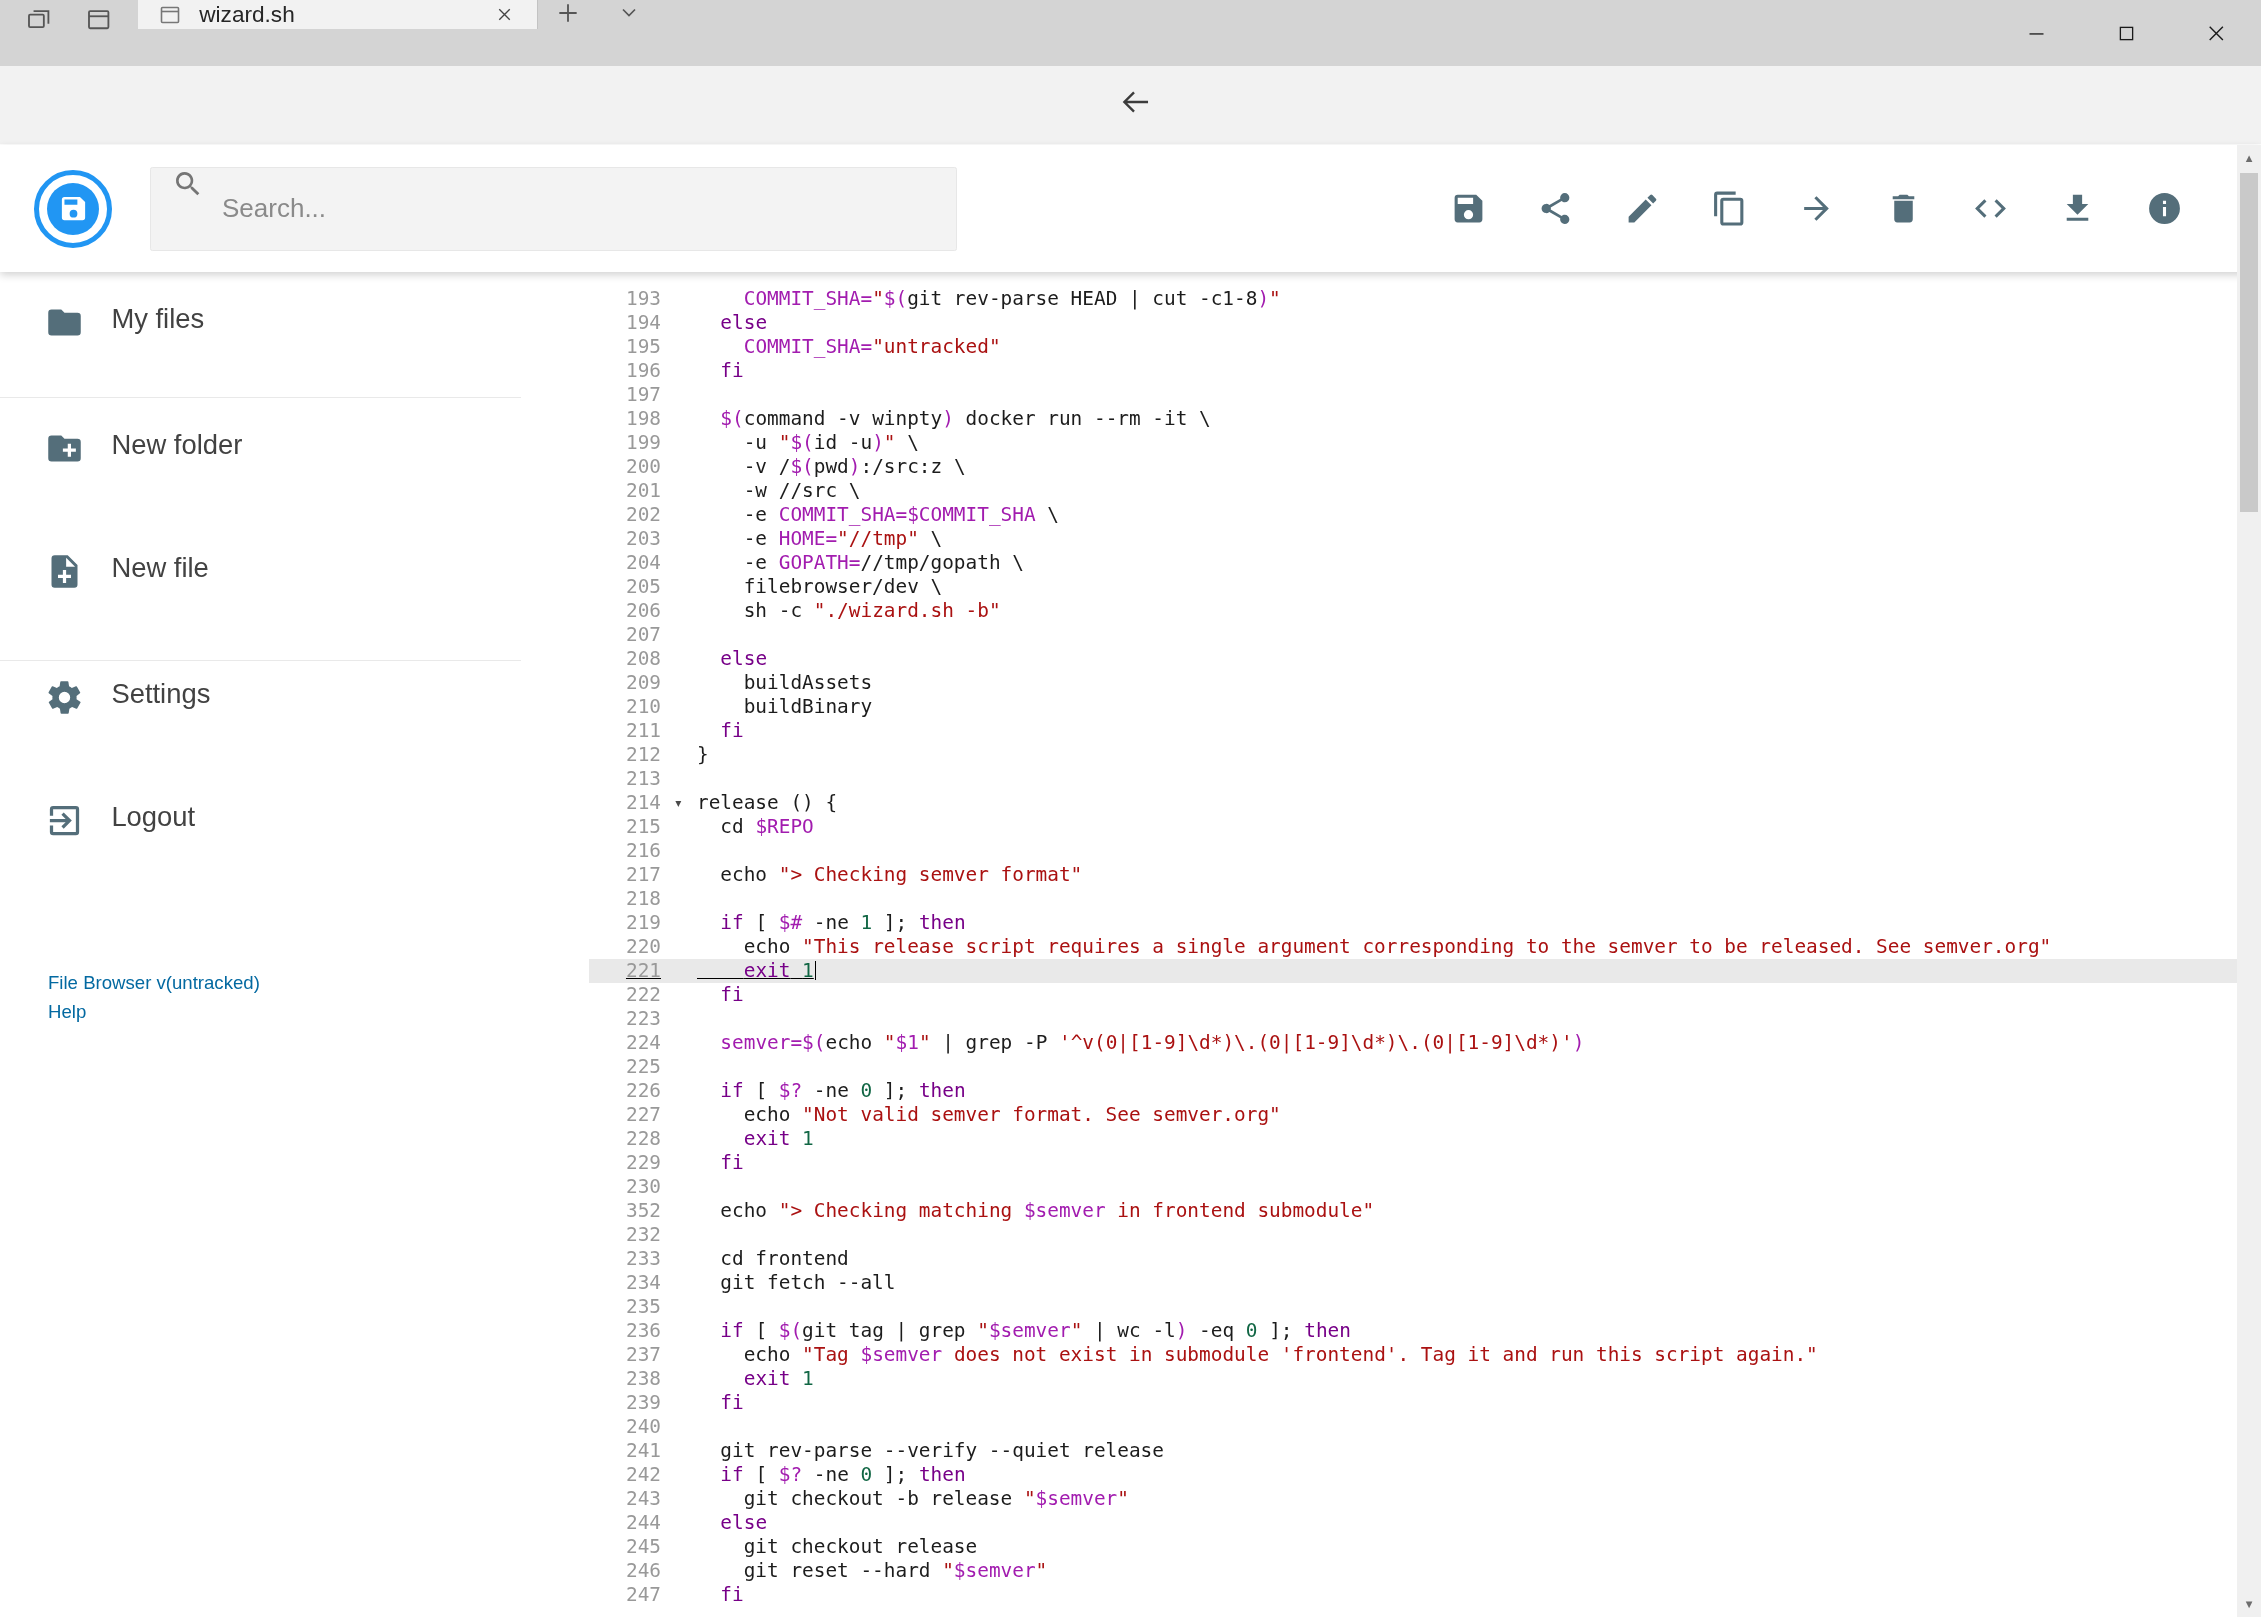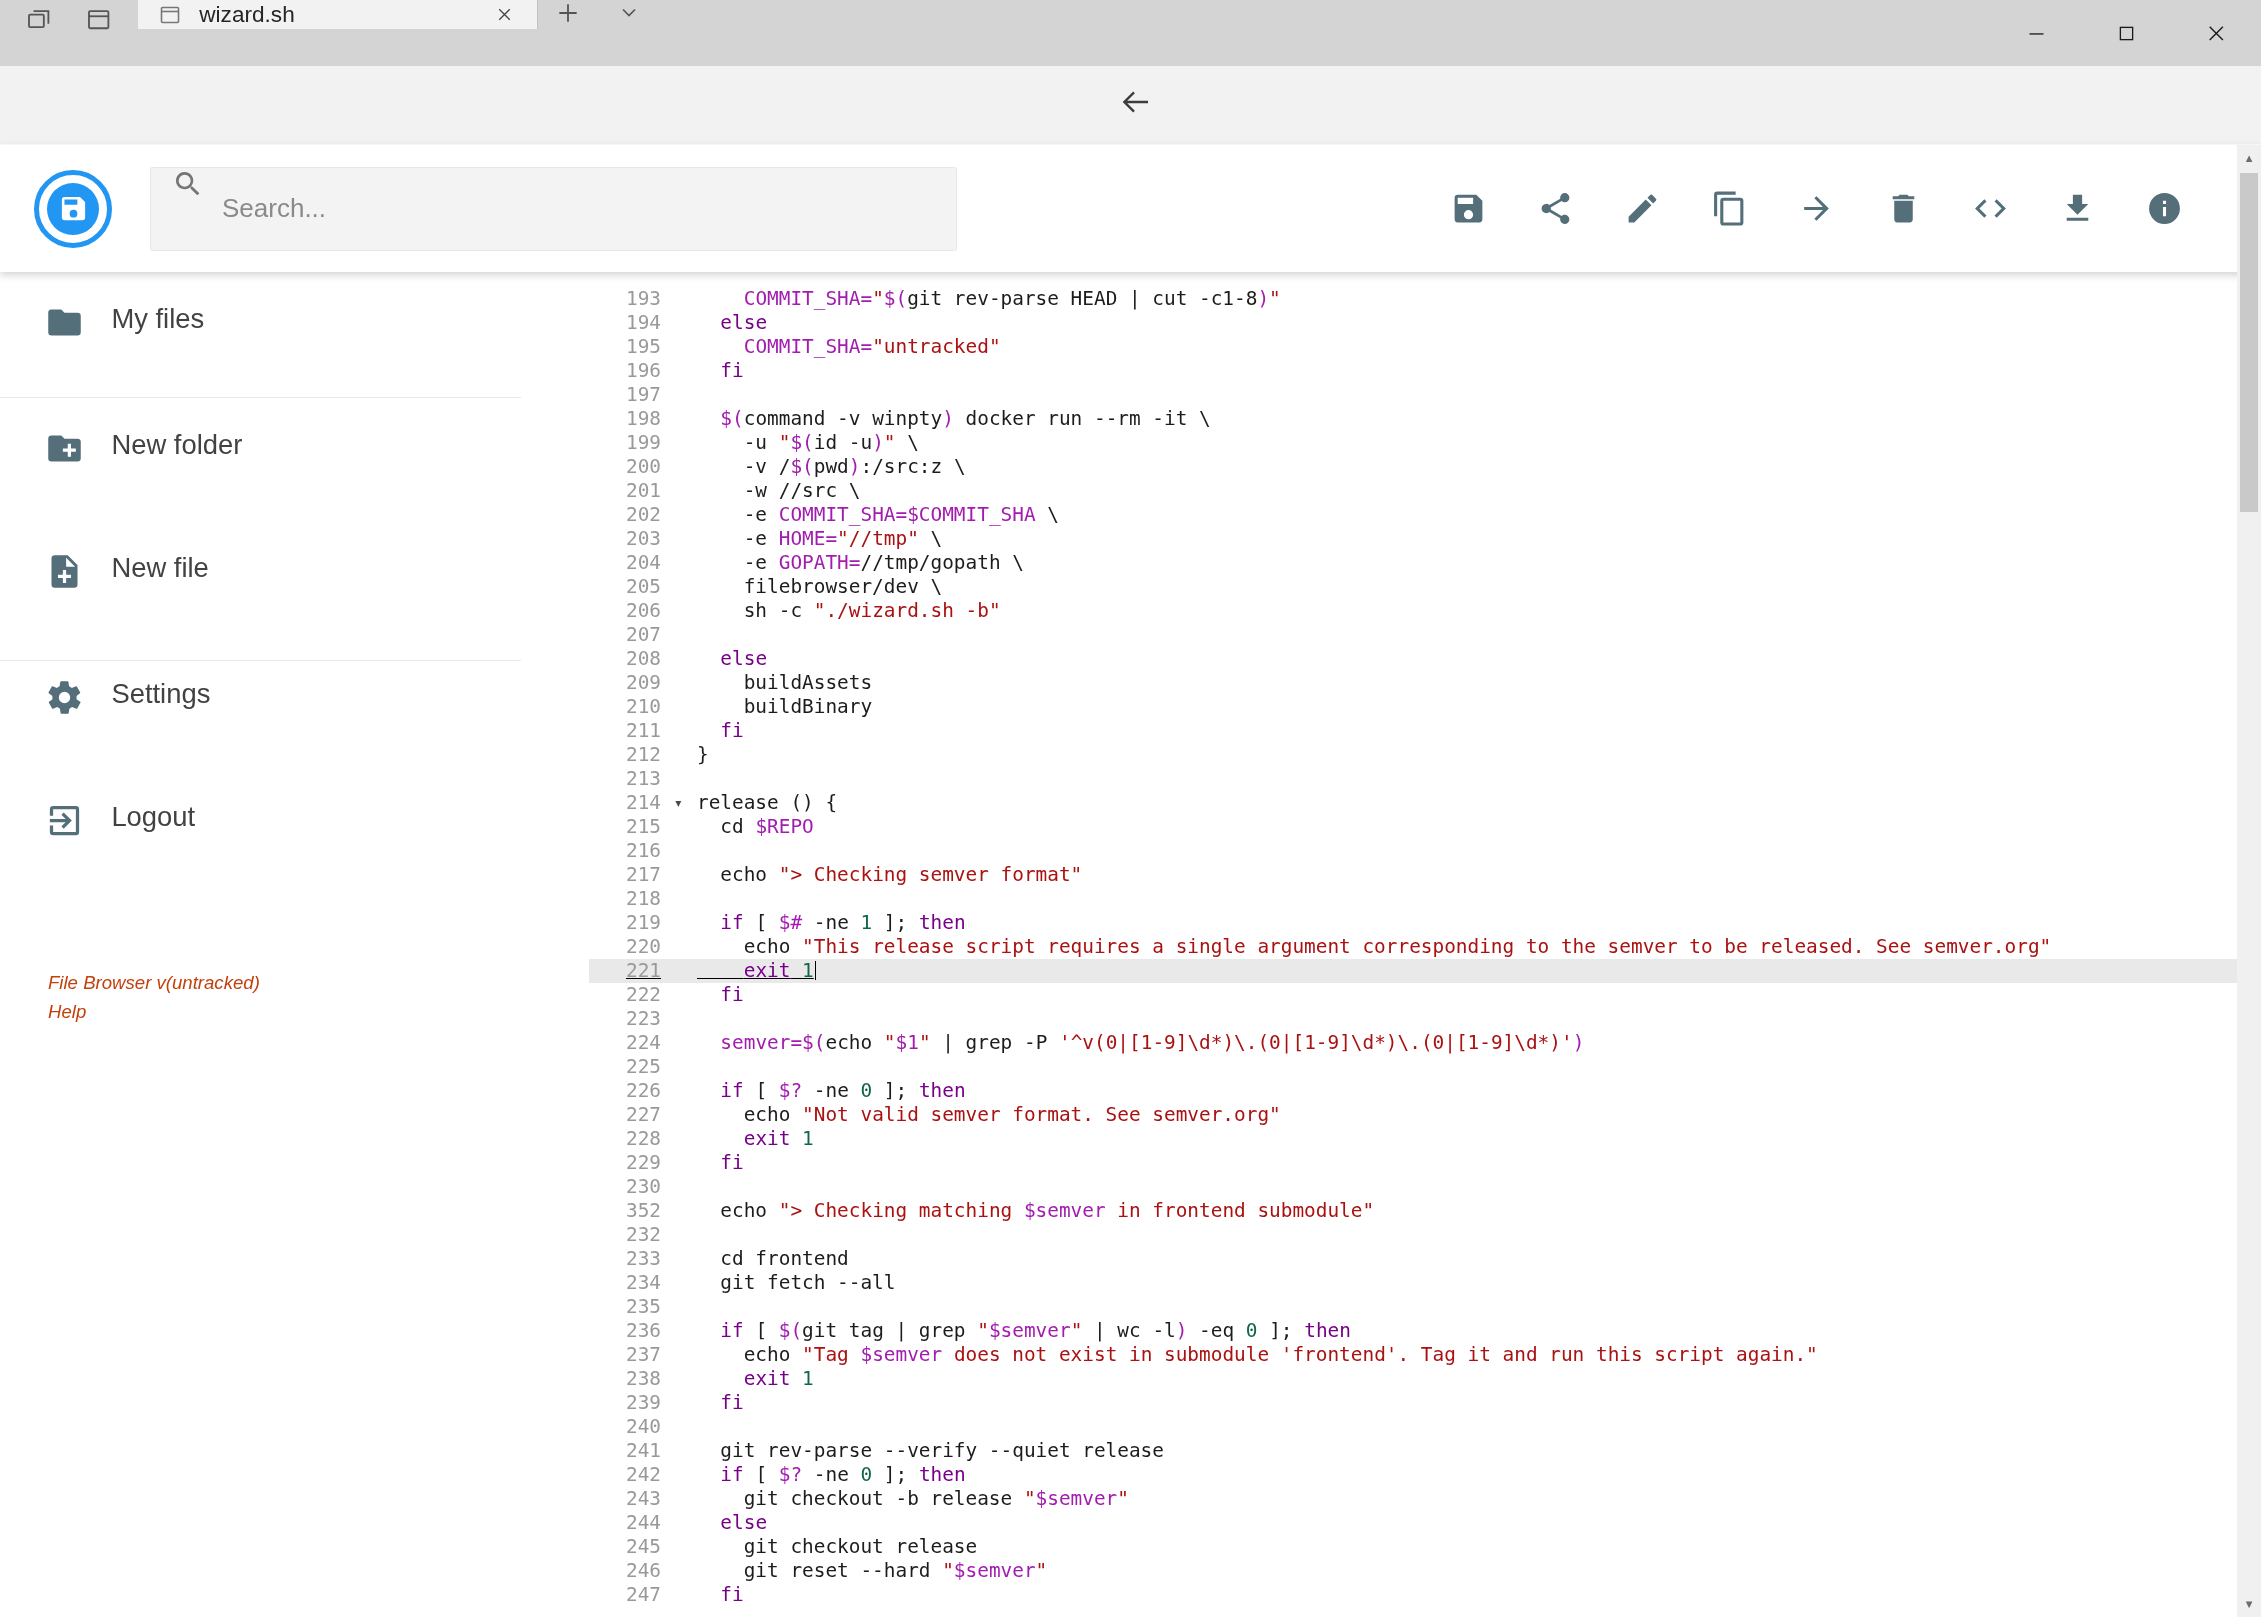--- a/index.html
+++ b/index.html
@@ -49,21 +49,21 @@
   .act-btn { width:37px; height:37px; display:flex; align-items:center; justify-content:center; }
 
   
   .sidebar { position:absolute; left:0; top:271px; width:521px; bottom:0; background:#fff; }
   .side-item { height:73px; display:flex; align-items:flex-start; gap:27.4px; padding-left:45px; cursor:pointer; }
   .side-item svg { width:39px; height:39px; flex:none; }
   .side-label { font-size:27.4px; color:#424242; }
   .divider { border-top:1.6px solid #e9e9e9; width:521px; }
   .mt39 { margin-top:31.5px; } .mt26 { margin-top:21px; } .mt62 { margin-top:50px; }
   .mt43 { margin-top:35px; } .mt21 { margin-top:17px; }
-  .side-footer { margin-top:94px; padding-left:48px; font-size:18.6px; color:#c2410c; line-height:29px;font-style:italic; }
+  .side-footer { margin-top:94px; padding-left:48px; font-size:18.6px; color:#0369a1; line-height:29px; }
   .side-footer .help { cursor:pointer; }
 
   
   .editor { position:absolute; left:589px; top:271px; right:24px; bottom:0; background:#fff;
             font-family:"DejaVu Sans Mono", monospace; font-size:19.4px; overflow:hidden; padding-top:16px; }
   .row { display:flex; height:24px; line-height:24px; position:relative; }
   .row.active { background:#e9e9e9;text-decoration:underline; }
   .ln { width:72px; text-align:right; color:#999; flex:none; position:relative; }
   .fold { position:absolute; right:-22px; top:0; font-style:normal; font-size:15.3px; color:#4a4a4a; }
   .tx { padding-left:36px; white-space:pre; color:#1c1c1c; }

